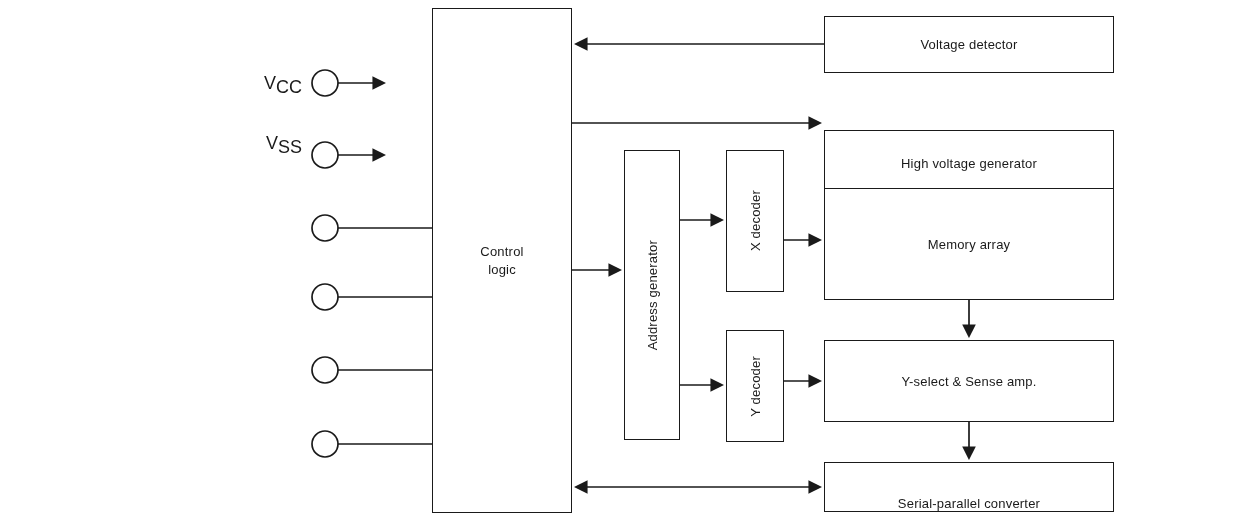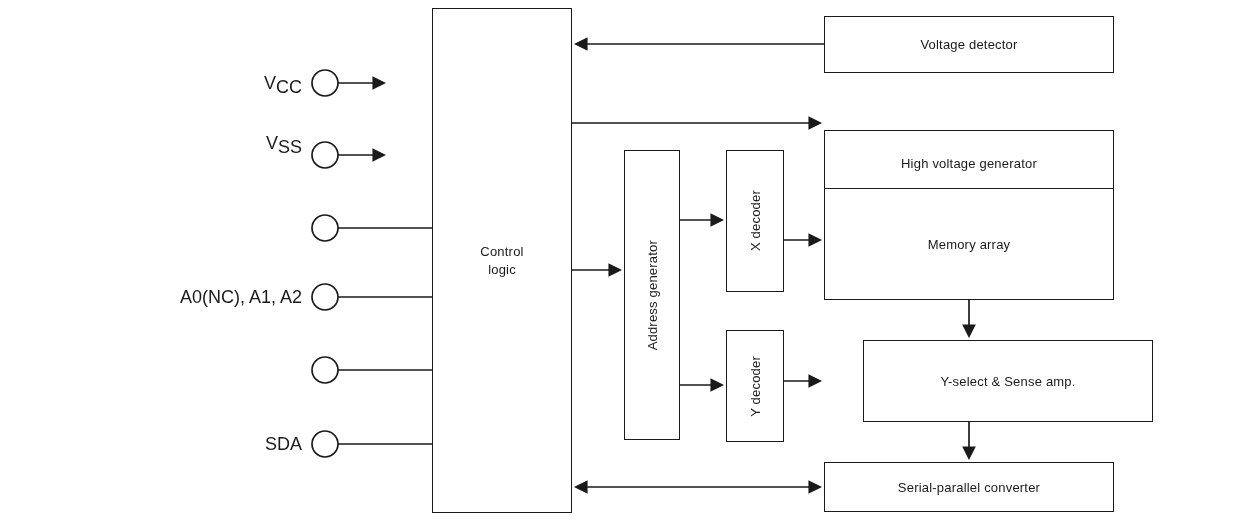--- a/index.html
+++ b/index.html
@@ -82,22 +82,20 @@
     <line x1="680" y1="385" x2="722" y2="385" marker-end="url(#ah)"></line>
     <line x1="784" y1="240" x2="820" y2="240" marker-end="url(#ah)"></line>
     <line x1="784" y1="381" x2="820" y2="381" marker-end="url(#ah)"></line>
     <line x1="969" y1="300" x2="969" y2="336" marker-end="url(#ah)"></line>
     <line x1="969" y1="422" x2="969" y2="458" marker-end="url(#ah)"></line>
     <line x1="576" y1="487" x2="820" y2="487" marker-start="url(#ah)" marker-end="url(#ah)"></line>
   </svg>
 
   <div class="pin-label" style="top:70px"><span>V</span><sub class="pin-sub">CC</sub></div>
   <div class="pin-label" style="top:130px"><span>V</span><sub class="pin-sub">SS</sub></div>
-  <div class="pin-label" style="top:284px"><span>A0(NC), A1, A2</span><sub class="pin-sub"></sub></div>
-  <div class="pin-label" style="top:431px"><span>SDA</span><sub class="pin-sub"></sub></div>
 
   <div class="box" style="left:432px; top:8px; width:140px; height:505px; ">
     <span class="multiline">Control
 logic</span>
   </div>
 
   <div class="box vbox" style="left:624px; top:150px; width:56px; height:290px;">
     <span>Address generator</span>
   </div>
 
@@ -114,21 +112,21 @@
   </div>
 
   <div class="box" style="left:824px; top:94px; width:290px; height:66px;margin-top:36px;">
     <span>High voltage generator</span>
   </div>
 
   <div class="box" style="left:824px; top:188px; width:290px; height:112px;text-align:right;">
     <span>Memory array</span>
   </div>
 
-  <div class="box" style="left:863px; top:340px; width:290px; height:82px;text-align:right;">
+  <div class="box" style="left:824px; top:340px; width:290px; height:82px;text-align:right;">
     <span>Y-select &amp; Sense amp.</span>
   </div>
 
-  <div class="box" style="left:824px; top:462px; width:290px; height:50px;">
+  <div class="box" style="left:824px; top:462px; width:290px; height:50px;align-items:flex-end;">
     <span>Serial-parallel converter</span>
   </div>
 
 </div>
 
 </body></html>

